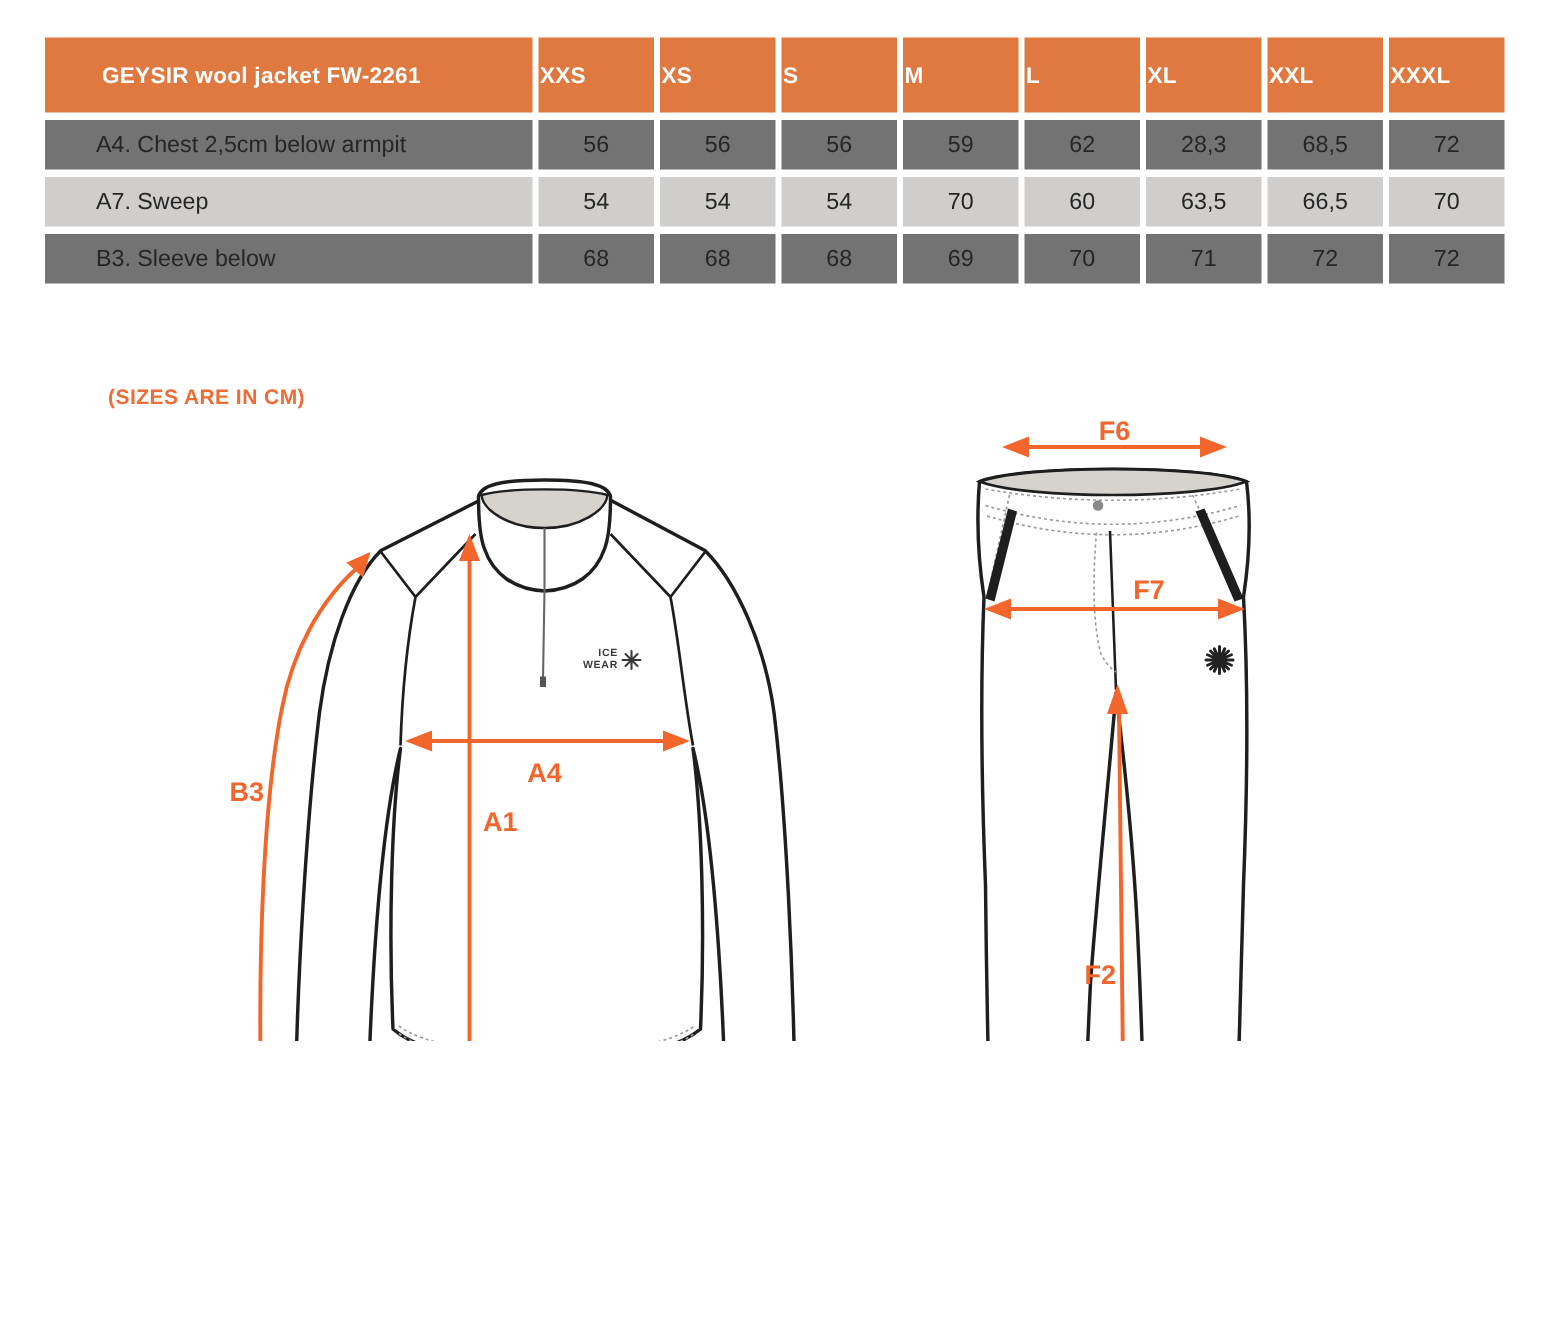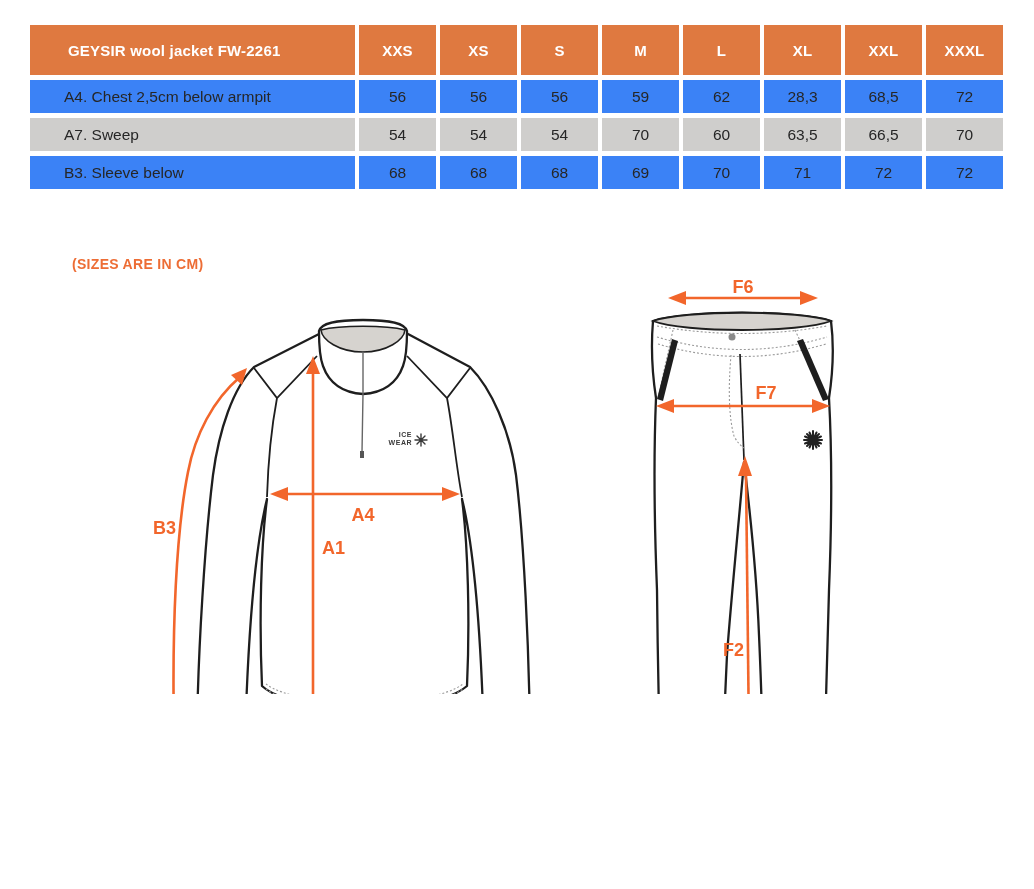--- a/index.html
+++ b/index.html
@@ -6,30 +6,30 @@
   body{font-family:"Liberation Sans",sans-serif;}
   .page{position:relative;width:1034px;height:694px;background:#fff;overflow:hidden;}
 
   
   table.size-table{
     position:absolute;left:26px;top:20px;width:981px;
     border-collapse:separate;border-spacing:4px 5px;table-layout:fixed;
   }
   table.size-table th{
     background:#df7940;color:#fff;font-weight:bold;font-size:15px;
-    height:48px;text-align:center;letter-spacing:.2px;
+    height:48px;text-align:left;letter-spacing:.2px;
   }
   table.size-table th.product{text-align:left;padding-left:38px;}
   table.size-table td{
     font-size:15.5px;color:#262626;height:31px;text-align:center;
     white-space:nowrap;overflow:hidden;
   }
   table.size-table td.label{text-align:left;padding-left:34px;}
   tr.row-dark td{background:#cfcecc;}
-  tr.row-light td{background:#3b82f6;margin-left:36px;}
+  tr.row-light td{background:#737373;margin-left:36px;}
 
   .cm-note{
     position:absolute;left:72px;top:256px;
     color:#ed6d35;font-size:14px;font-weight:600;letter-spacing:.3px;
   }
 
   .diagram{position:absolute;}
   svg text.mlabel{fill:#f2662b;font-weight:600;font-size:18px;font-family:"Liberation Sans",sans-serif;}
   svg text.brand{fill:#3a3a3a;font-weight:bold;font-family:"Liberation Sans",sans-serif;}
 </style>

